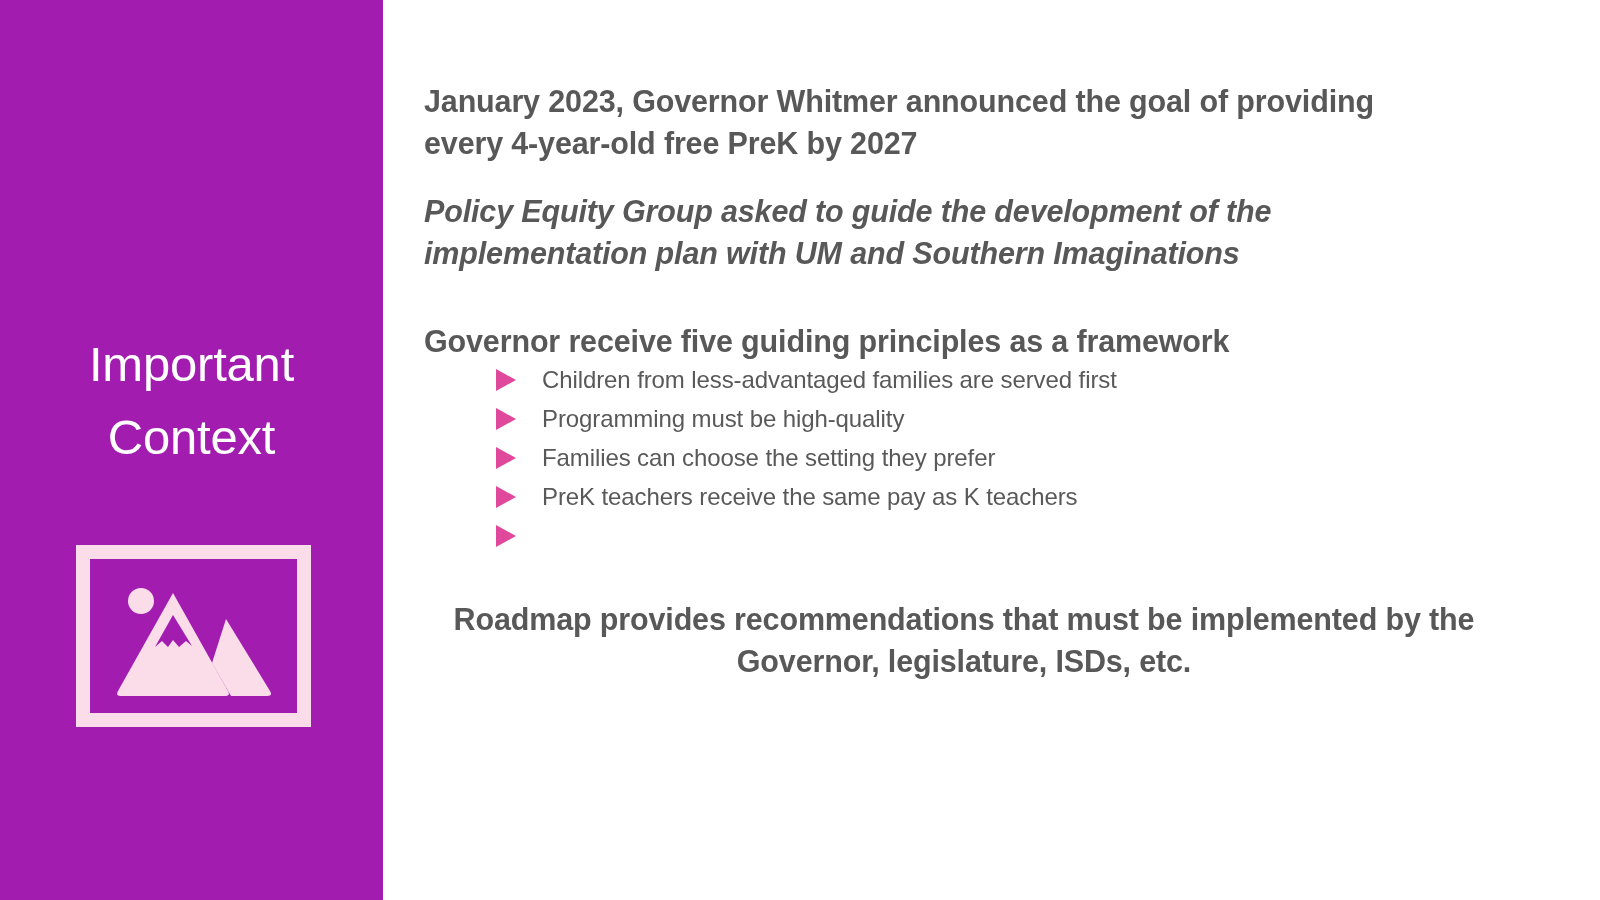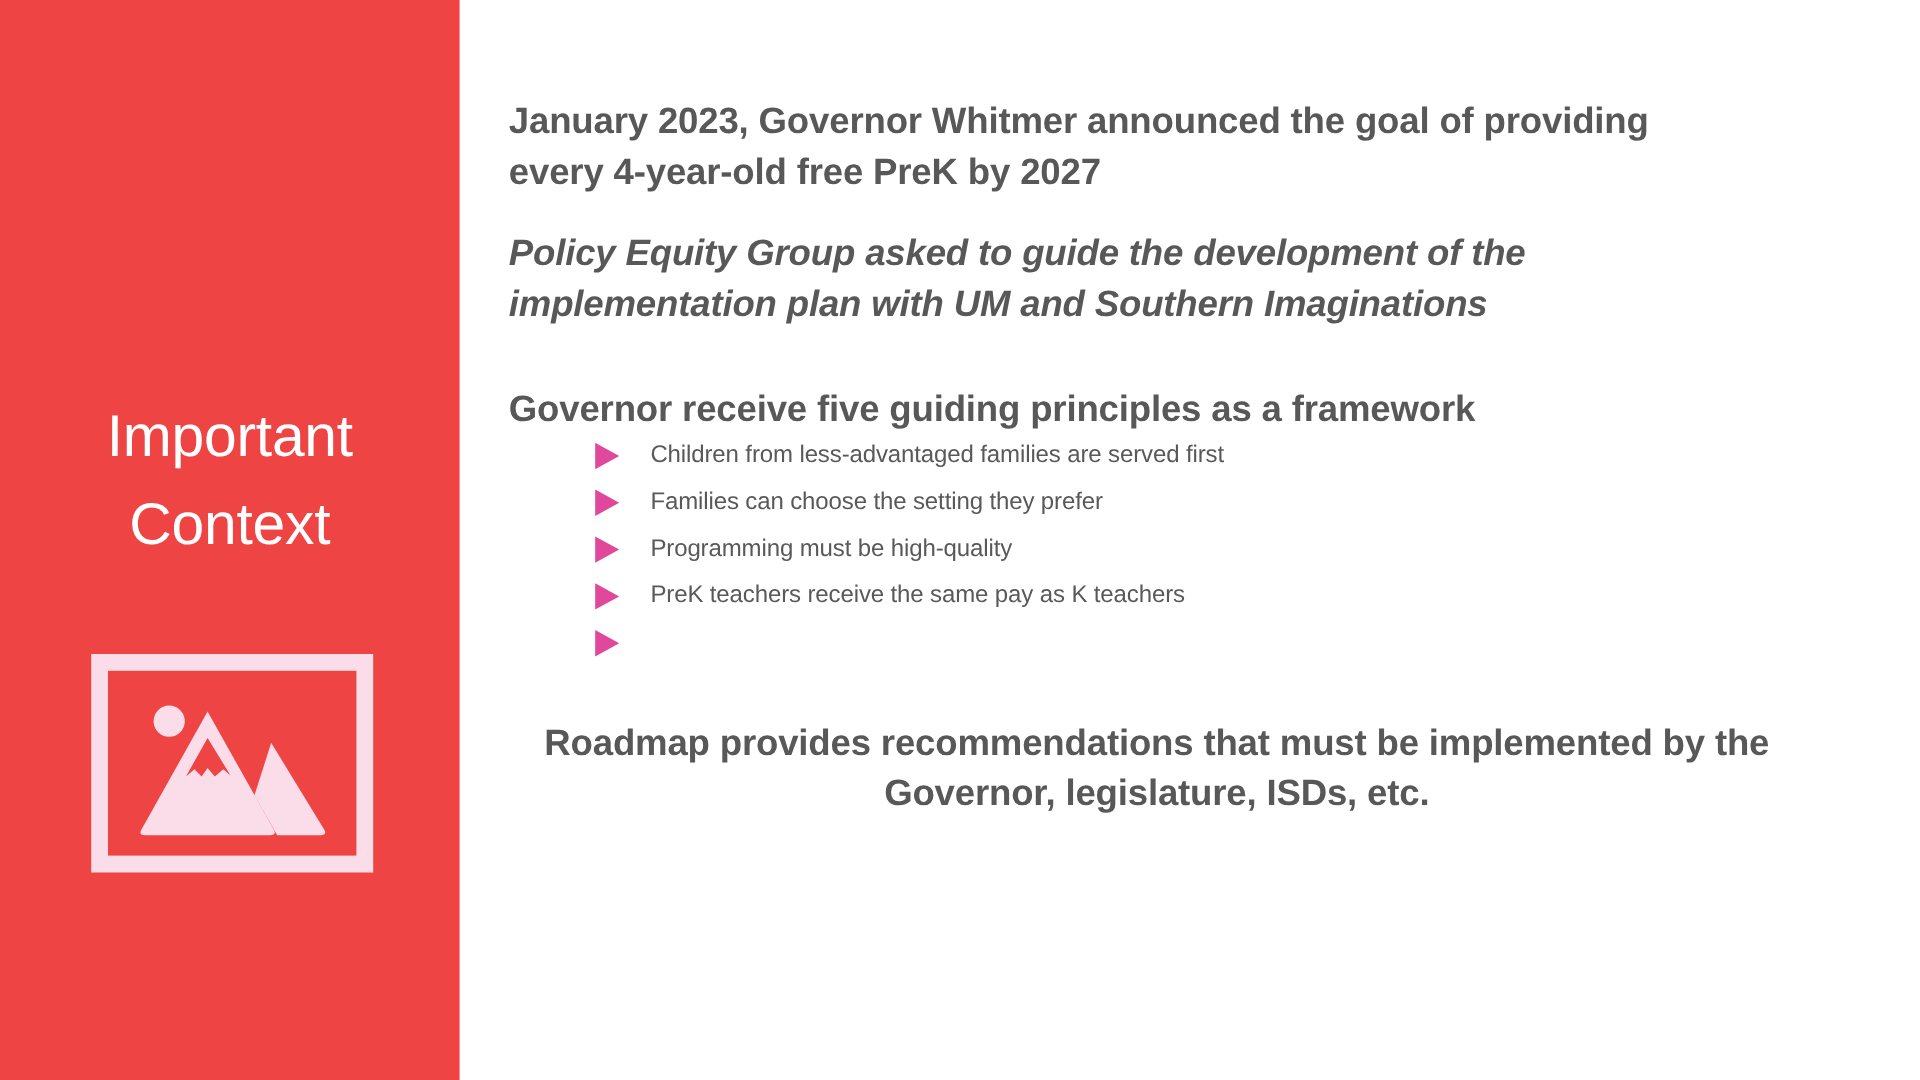--- a/index.html
+++ b/index.html
@@ -16,21 +16,21 @@
     font-family: "Liberation Sans", sans-serif;
   }
 
   
   .sidebar {
     position: absolute;
     left: 0;
     top: 0;
     width: 383px;
     height: 900px;
-    background: #ef4444;
+    background: #a21caf;
   }
   .sidebar-title {
     position: absolute;
     left: 0;
     top: 328px;
     width: 383px;
     text-align: center;
     color: #ffffff;
     font-size: 49px;
     font-weight: 400;
@@ -79,21 +79,21 @@
     width: 900px;
     list-style: none;
     margin: 0;
     padding: 0;
   }
   .bullet-item {
     position: relative;
     height: 39px;
     padding-left: 118px;
     color: #595959;
-    font-size: 20px;
+    font-size: 24px;
     font-weight: 400;
     line-height: 39px;
     letter-spacing: -0.1px;
     white-space: nowrap;
   }
   .bullet-marker {
     position: absolute;
     left: 72px;
     top: 9px;
     width: 0;
@@ -136,25 +136,25 @@
 
     <div class="para para-3">Governor receive five guiding principles as a framework</div>
 
     <ul class="bullets">
       <li class="bullet-item">
         <span class="bullet-marker"></span>
         <span>Children from less-advantaged families are served first</span>
       </li>
       <li class="bullet-item">
         <span class="bullet-marker"></span>
-        <span>Families can choose the setting they prefer</span>
+        <span>Programming must be high-quality</span>
       </li>
       <li class="bullet-item">
         <span class="bullet-marker"></span>
-        <span>Programming must be high-quality</span>
+        <span>Families can choose the setting they prefer</span>
       </li>
       <li class="bullet-item">
         <span class="bullet-marker"></span>
         <span>PreK teachers receive the same pay as K teachers</span>
       </li>
       <li class="bullet-item">
         <span class="bullet-marker"></span>
       </li>
     </ul>
 

